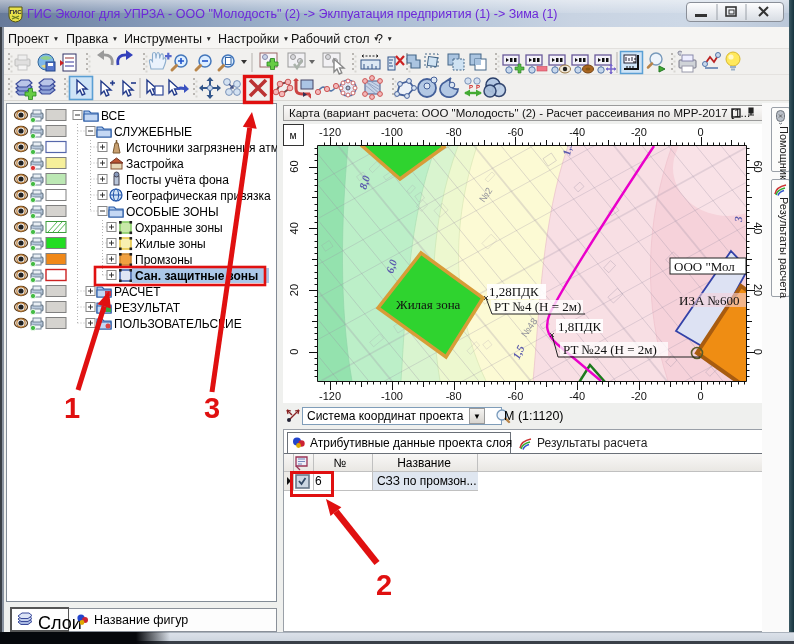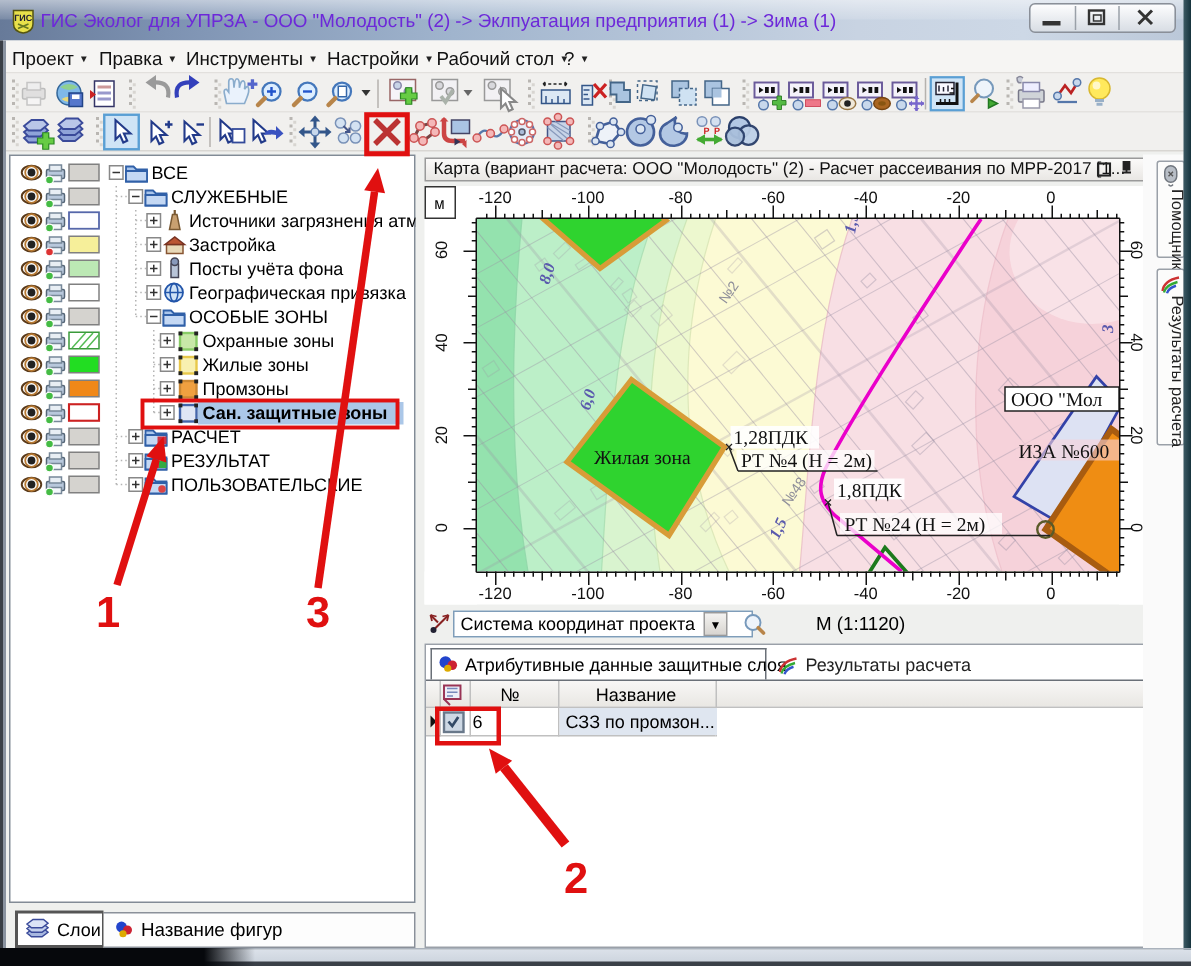--- a/index.html
+++ b/index.html
@@ -598,21 +598,21 @@
     <circle cx="102" cy="223" r="2.5" fill="#dd4444"></circle>
     <text x="108" y="224.5" style="font:12px 'Liberation Sans',sans-serif" fill="#000">ПОЛЬЗОВАТЕЛЬСКИЕ</text>
   </svg>
 <div class="abs" style="left:10px;top:608px;width:267px;height:24px;background:#fdfdfd;border:1px solid #8a9099"></div>
 <div class="abs" style="left:10px;top:607px;width:59px;height:25px;background:#fff;border:2px solid #555;border-right:1px solid #555"></div>
 <svg class="abs" style="left:17px;top:612px" width="16" height="14" viewBox="0 0 16 14">
     <path d="M1,10 l4,-3 7,0 3,2.5 -4,3 -7,0 z" fill="#a8b8e0" stroke="#3a4a9a"></path>
     <path d="M1,7 l4,-3 7,0 3,2.5 -4,3 -7,0 z" fill="#c4d0ec" stroke="#3a4a9a"></path>
     <path d="M1,4 l4,-3 7,0 3,2.5 -4,3 -7,0 z" fill="#dce4f6" stroke="#3a4a9a"></path>
   </svg>
-<div class="abs" style="left:38px;top:613px;font-size:12px;color:#000">Слои</div>
+<div class="abs" style="left:38px;top:613px;font-size:18px;color:#000">Слои</div>
 <svg class="abs" style="left:76px;top:613px" width="13" height="13" viewBox="0 0 13 13">
     <circle cx="5" cy="5" r="3.6" fill="#2244cc"></circle>
     <circle cx="9" cy="7" r="3" fill="#cc2233"></circle>
     <circle cx="6" cy="9.5" r="2.4" fill="#ddaa00"></circle>
   </svg>
 <div class="abs" style="left:94px;top:613px;font-size:12.5px;color:#000">Название фигур</div>
 <div class="abs" style="left:283px;top:105px;width:480px;height:16px;background:linear-gradient(180deg,#fbfaf9,#e9e7e4);border:1px solid #9a9a9a;font-size:11.5px;color:#111;padding:1px 0 0 5px">Карта (вариант расчета: ООО "Молодость" (2) - Расчет рассеивания по МРР-2017 [1...</div>
 <svg class="abs" style="left:731px;top:107px" width="28" height="12" viewBox="0 0 28 12">
     <rect x="1" y="2" width="8" height="8" fill="none" stroke="#222" stroke-width="1.4"></rect>
     <path d="M20,1 v7 m-3,0 h6 m-5,-7 h4 v5 h-4 z" stroke="#222" fill="#222" stroke-width="1.2"></path>
@@ -1032,29 +1032,29 @@
     <path d="M2,2 l1,4 m-1,-4 l4,1" stroke="#882222" stroke-width="1.2"></path>
     <path d="M14,2 l-4,1 m4,-1 l-1,4" stroke="#882222" stroke-width="1.2"></path>
     <circle cx="4" cy="12" r="2" fill="#223"></circle>
   </svg>
 <div class="abs" style="left:302px;top:407px;width:200px;height:18px;background:#fff;border:1px solid #7f9db9;font-size:12px;color:#000;padding:1px 0 0 4px">Система координат проекта</div>
 <div class="abs" style="left:469px;top:408px;width:16px;height:16px;background:linear-gradient(180deg,#f4f3f1,#d8d5d0);border:1px solid #9a9a9a;text-align:center;font-size:8px;padding-top:3px">▼</div>
 <svg class="abs" style="left:495px;top:408px" width="17" height="17" viewBox="0 0 17 17">
     <circle cx="7" cy="7" r="5" fill="#eef4fb" stroke="#7799bb" stroke-width="1.3"></circle>
     <line x1="10.5" y1="10.5" x2="14" y2="14" stroke="#b8854a" stroke-width="2.4" stroke-linecap="round"></line>
   </svg>
-<div class="abs" style="left:544px;top:409px;font-size:12.5px;color:#000">М (1:1120)</div>
+<div class="abs" style="left:504px;top:409px;font-size:12.5px;color:#000">М (1:1120)</div>
 <div class="abs" style="left:283px;top:429px;width:483px;height:203px;background:#fff;border:1px solid #9aa0a8"></div>
 <div class="abs" style="left:287px;top:432px;width:224px;height:21px;background:#fff;border:1px solid #6a7078;border-bottom:none"></div>
 <svg class="abs" style="left:292px;top:436px" width="14" height="13" viewBox="0 0 14 13">
     <circle cx="5" cy="5.5" r="4" fill="#2244cc"></circle>
     <circle cx="9.5" cy="7.5" r="3.2" fill="#cc2233"></circle>
     <circle cx="6.5" cy="9.5" r="2.4" fill="#ddaa00"></circle>
   </svg>
-<div class="abs" style="left:310px;top:436px;font-size:12px;color:#000">Атрибутивные данные защитные слоя</div>
+<div class="abs" style="left:310px;top:436px;font-size:12px;color:#000">Атрибутивные данные проекта слоя</div>
 <svg class="abs" style="left:518px;top:436px" width="15" height="14" viewBox="0 0 15 14">
     <path d="M2,12 q1,-7 11,-9" stroke="#cc3333" fill="none" stroke-width="1.6"></path>
     <path d="M3,13 q1,-5 9,-7" stroke="#33aa33" fill="none" stroke-width="1.6"></path>
     <path d="M5,13.5 q1,-3.5 6,-5" stroke="#3355cc" fill="none" stroke-width="1.6"></path>
   </svg>
 <div class="abs" style="left:537px;top:436px;font-size:12px;color:#222">Результаты расчета</div>
 <div class="abs" style="left:284px;top:453px;width:481px;height:1px;background:#6a7078"></div>
 <div class="abs" style="left:284px;top:454px;width:481px;height:17px;background:linear-gradient(180deg,#f8f7f6,#e9e7e3)"></div>
 <svg class="abs" style="left:284px;top:454px" width="482" height="40" viewBox="0 0 482 40">
     <g stroke="#c0c0c0">

